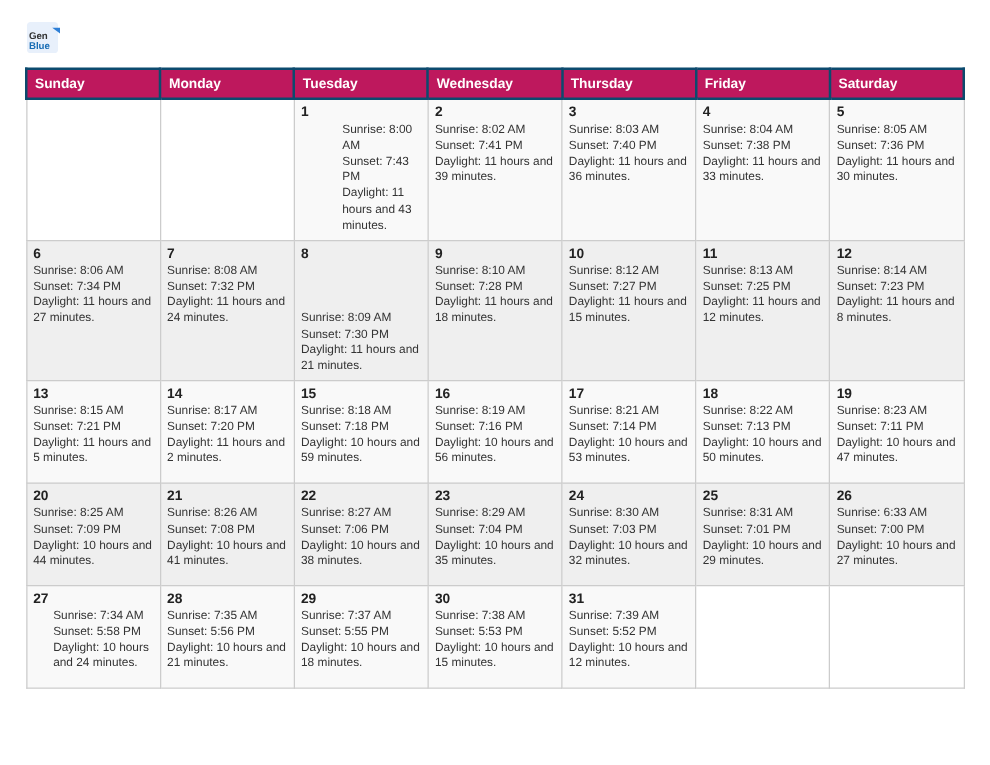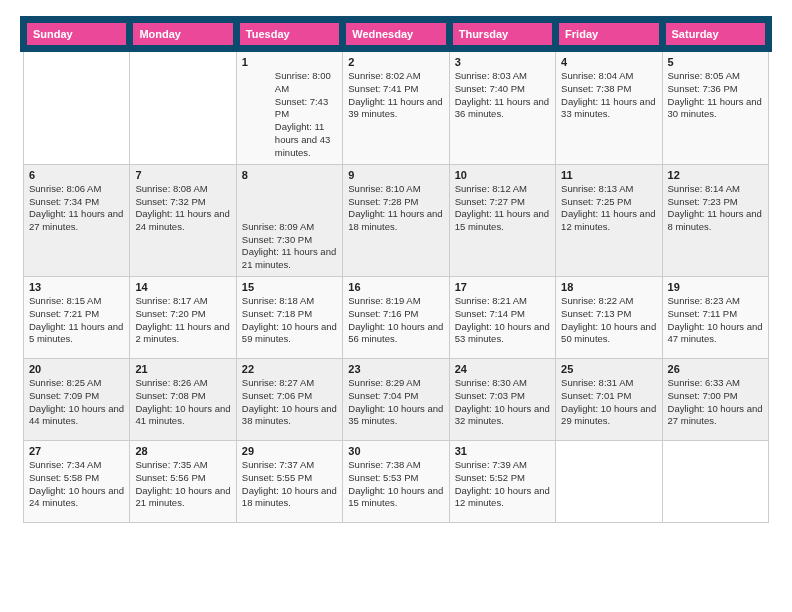--- a/index.html
+++ b/index.html
@@ -51,27 +51,27 @@
     .subtitle {
       font-size: 14px;
       color: #555;
     }
     .calendar {
       width: 100%;
       border-collapse: collapse;
       font-size: 10.5px;
     }
     .calendar thead th {
-      background-color: #ec4899;
+      background-color: #be185d;
       color: #fff;
       text-align: left;
       padding: 5px 6px;
       font-weight: bold;
       font-size: 11px;
-      border: 7px solid #0c4a6e;
+      border: 2px solid #0c4a6e;
     }
     .calendar tbody td {
       border: 1px solid #ccc;
       vertical-align: top;
       padding: 4px 5px;
       width: calc(100% / 7);
       height: 82px;
       background: #fff;
     }
     .calendar tbody tr:nth-child(odd) td {
@@ -92,20 +92,38 @@
       line-height: 1.35;
     }
     .empty-cell {
       background: #fff !important;
     }
   </style>
 </head>
 <body>
 
 <div class="page">
+  <div class="header">
+    <div class="logo">
+      <svg class="logo-icon" viewBox="0 0 36 36">
+        <rect x="2" y="2" width="32" height="32" rx="4" fill="#e8f0fb"></rect>
+        <text x="4" y="20" font-size="10" font-weight="bold" fill="#333" font-family="Arial">Gen</text>
+        <text x="4" y="30" font-size="10" font-weight="bold" fill="#1a6eb5" font-family="Arial">Blue</text>
+        <polygon points="28,8 36,14 36,8" fill="#2e7fd6"></polygon>
+      </svg>
+      <div class="logo-text">
+        <span class="general"></span>
+        <span class="blue"></span>
+      </div>
+    </div>
+    <div class="title-block">
+      <div class="month-title"></div>
+      <div class="subtitle"></div>
+    </div>
+  </div>
 
   <table class="calendar">
     <thead>
       <tr>
       <th>Sunday</th>
           <th>Monday</th>
           <th>Tuesday</th>
           <th>Wednesday</th>
           <th>Thursday</th>
           <th>Friday</th>
@@ -275,21 +293,21 @@
           <td>
             <div class="day-number">26</div>
             <div class="day-info" style="white-space: pre-line;">Sunrise: 6:33 AM
 Sunset: 7:00 PM
 Daylight: 10 hours and 27 minutes.</div>
           </td>
         </tr>
         <tr>
           <td>
             <div class="day-number">27</div>
-            <div class="day-info" style="white-space: pre-line;">Sunrise: 7:34 AM
+            <div class="day-info" style="white-space: pre-line; margin-left: 16px;">Sunrise: 7:34 AM
 Sunset: 5:58 PM
 Daylight: 10 hours and 24 minutes.</div>
           </td>
           <td>
             <div class="day-number">28</div>
             <div class="day-info" style="white-space: pre-line;">Sunrise: 7:35 AM
 Sunset: 5:56 PM
 Daylight: 10 hours and 21 minutes.</div>
           </td>
           <td>

